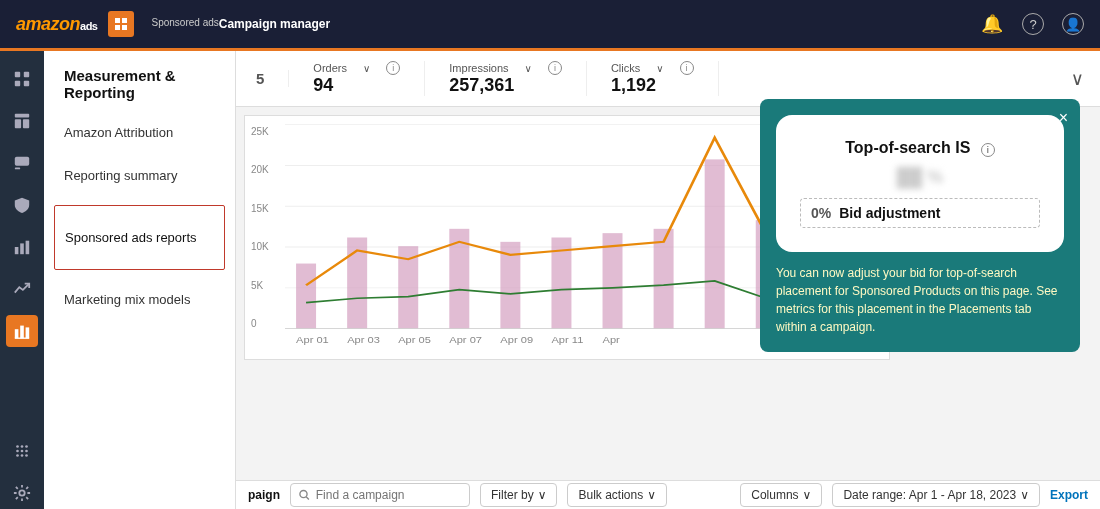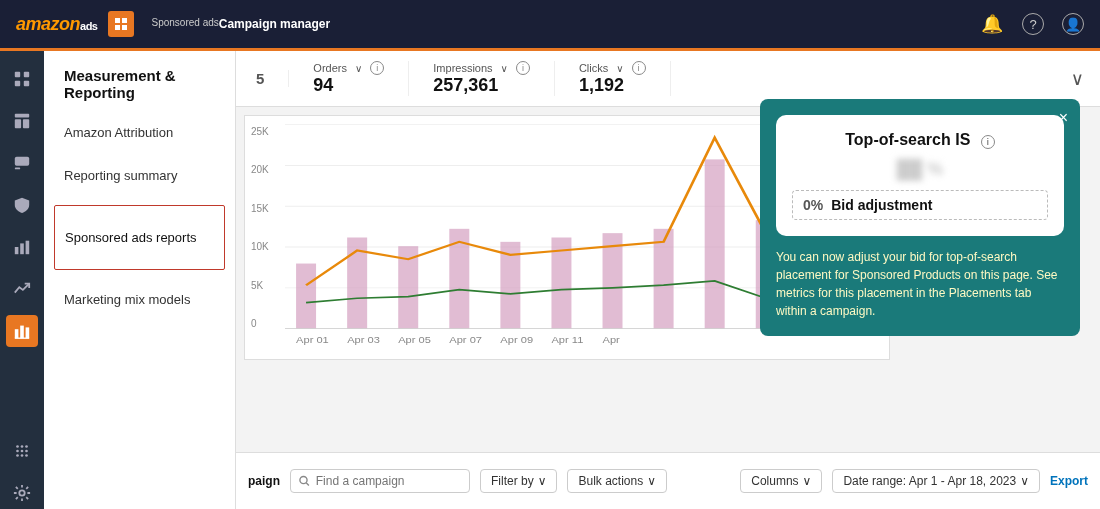--- a/index.html
+++ b/index.html
@@ -121,21 +121,21 @@
       flex-direction: column;
       padding: 0 24px;
       border-right: 1px solid #eee;
     }
     .stat-item:first-child { padding-left: 4px; }
     .stat-label {
       font-size: 11px;
       color: #555;
       display: flex;
       align-items: center;
-      gap: 8px;
+      gap: 16px;
     }
     .stat-value {
       font-size: 18px;
       font-weight: bold;
       color: #111;
     }
     .stat-chevron { font-size: 10px; color: #555; }
     .info-icon {
       display: inline-flex;
       align-items: center;
@@ -172,21 +172,21 @@
       background: #fff;
       border-top: 1px solid #ddd;
       display: flex;
       align-items: center;
       padding: 8px 12px;
       gap: 10px;
       position: absolute;
       bottom: 0;
       left: 0;
       right: 0;
-      height: 57px;
+      height: 29px;
     }
     .toolbar-label {
       font-size: 12px;
       color: #111;
       font-weight: bold;
     }
     .search-box {
       display: flex;
       align-items: center;
       border: 1px solid #ccc;
@@ -241,22 +241,22 @@
       top: 10px;
       right: 12px;
       color: #fff;
       font-size: 16px;
       cursor: pointer;
       background: none;
       border: none;
     }
     .tooltip-card {
       background: #fff;
-      border-radius: 10px;
-      padding: 16px;
+      border-radius: 16px;
+      padding: 24px;
       margin-bottom: 12px;
     }
     .tooltip-card-title {
       font-size: 16px;
       font-weight: bold;
       color: #111;
       text-align: center;
       margin-bottom: 10px;
     }
     .blurred-value {

